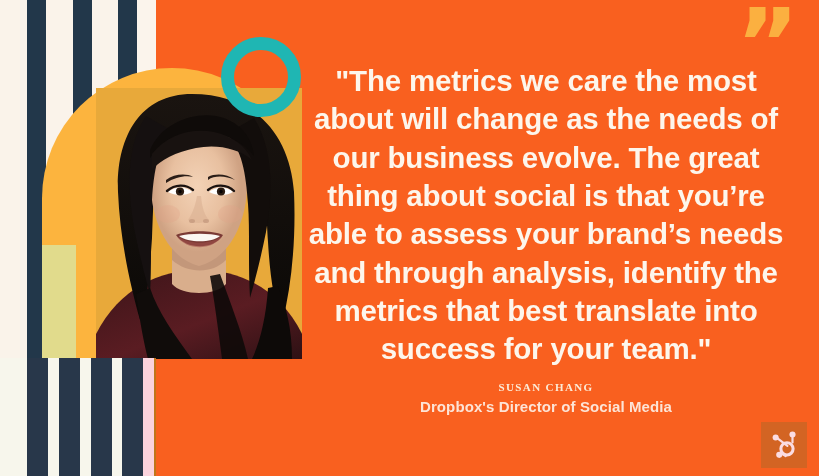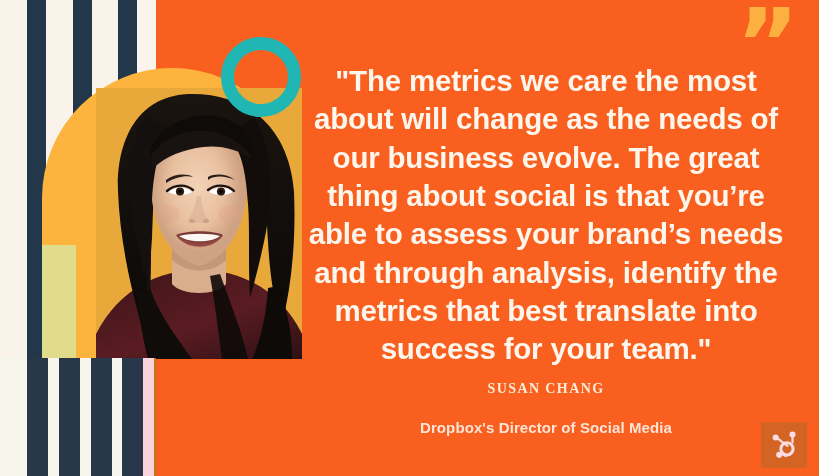--- a/index.html
+++ b/index.html
@@ -150,27 +150,27 @@
   
   #attribution {
     position:absolute;
     left:300px; top:380px;
     width:492px;
     text-align:center;
   }
   #author-name {
     color:#FCEBD7;
     font-family:"Liberation Serif", serif;
-    font-size:14px;
+    font-size:11px;
     font-weight:700;
     letter-spacing:1.4px;
     line-height:1.3;
   }
   #author-role {
-    margin-top:20px;
+    margin-top:3px;
     color:#FDE4D6;
     font-family:"Liberation Sans", sans-serif;
     font-size:15px;
     font-weight:700;
     letter-spacing:0.1px;
     line-height:1.3;
   }
 
   
   #hubspot-logo {

